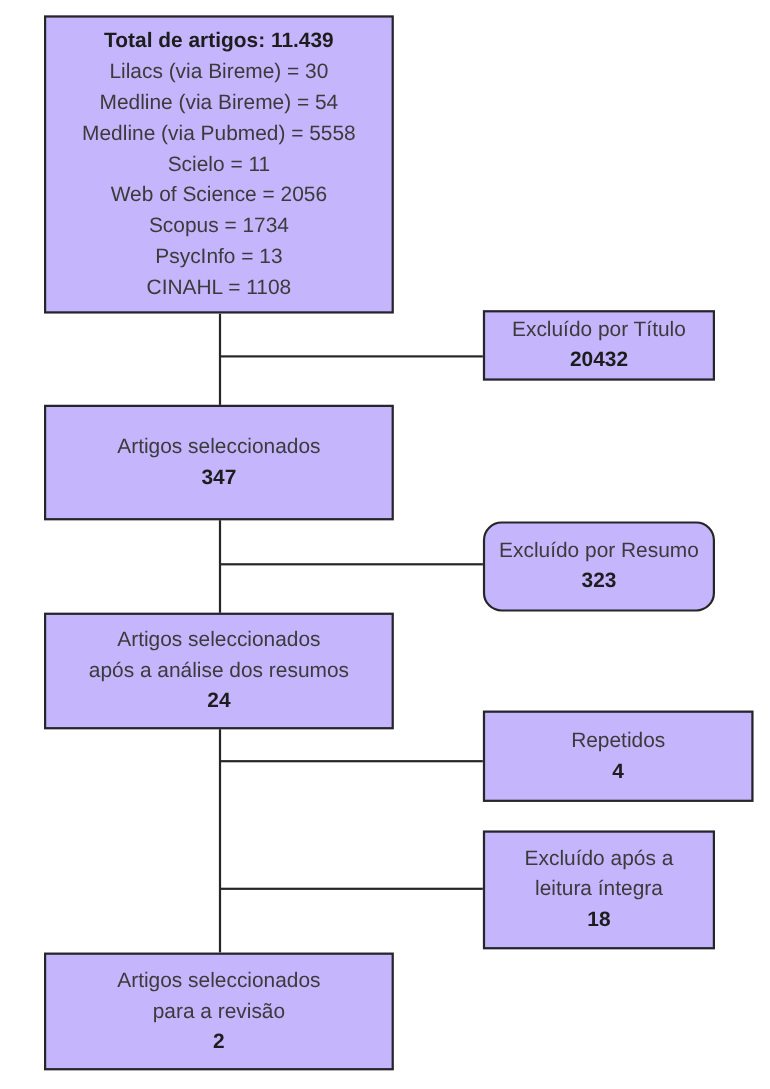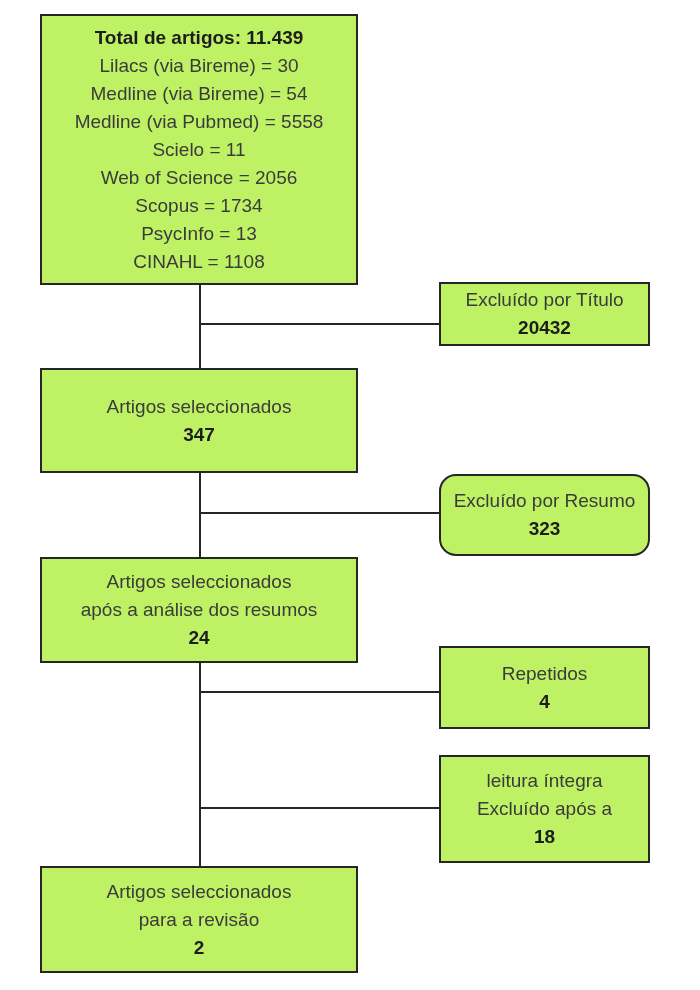--- a/index.html
+++ b/index.html
@@ -11,21 +11,21 @@
     position: relative;
     width: 700px;
     height: 990px;
     background: #ffffff;
     font-family: "Liberation Sans", "DejaVu Sans", sans-serif;
     overflow: hidden;
   }
   .box {
     position: absolute;
     box-sizing: border-box;
-    background: #bef264;
+    background: #c4b5fd;
     border: 2px solid #262626;
     display: flex;
     flex-direction: column;
     justify-content: center;
     align-items: center;
     text-align: center;
     color: #3b3b3b;
     font-size: 19px;
     line-height: 28px;
   }
@@ -38,21 +38,21 @@
     background: #262626;
   }
   
   .box-total      { left: 40px;  top: 14px;  width: 318px; height: 271px; }
   .box-title-sel  { left: 40px;  top: 368px; width: 318px; height: 105px; }
   .box-abs-sel    { left: 40px;  top: 557px; width: 318px; height: 106px; }
   .box-review-sel { left: 40px;  top: 866px; width: 318px; height: 107px; }
   
   .box-excl-title  { left: 439px; top: 282px; width: 211px; height: 64px; }
   .box-excl-abs    { left: 439px; top: 474px; width: 211px; height: 82px; border-radius: 17px; }
-  .box-repeated    { left: 439px; top: 646px; width: 211px; height: 83px; text-align: center; }
+  .box-repeated    { left: 439px; top: 646px; width: 246px; height: 83px; text-align: center; }
   .box-excl-full   { left: 439px; top: 755px; width: 211px; height: 108px; }
   
   .v-main { left: 199px; top: 285px; width: 2px;  height: 581px; }
   .h-1    { left: 200px; top: 323px; width: 239px; height: 2px; }
   .h-2    { left: 200px; top: 512px; width: 239px; height: 2px; }
   .h-3    { left: 200px; top: 691px; width: 239px; height: 2px; }
   .h-4    { left: 200px; top: 807px; width: 239px; height: 2px; }
 </style>
 </head>
 <body>
@@ -97,22 +97,22 @@
     <div>após a análise dos resumos</div>
     <div class="bold">24</div>
   </div>
 
   <div class="box box-repeated">
     <div>Repetidos</div>
     <div class="bold">4</div>
   </div>
 
   <div class="box box-excl-full">
+    <div>Excluído após a</div>
     <div>leitura íntegra</div>
-    <div>Excluído após a</div>
     <div class="bold">18</div>
   </div>
 
   <div class="box box-review-sel">
     <div>Artigos seleccionados</div>
     <div>para a revisão</div>
     <div class="bold">2</div>
   </div>
 
 </div>

